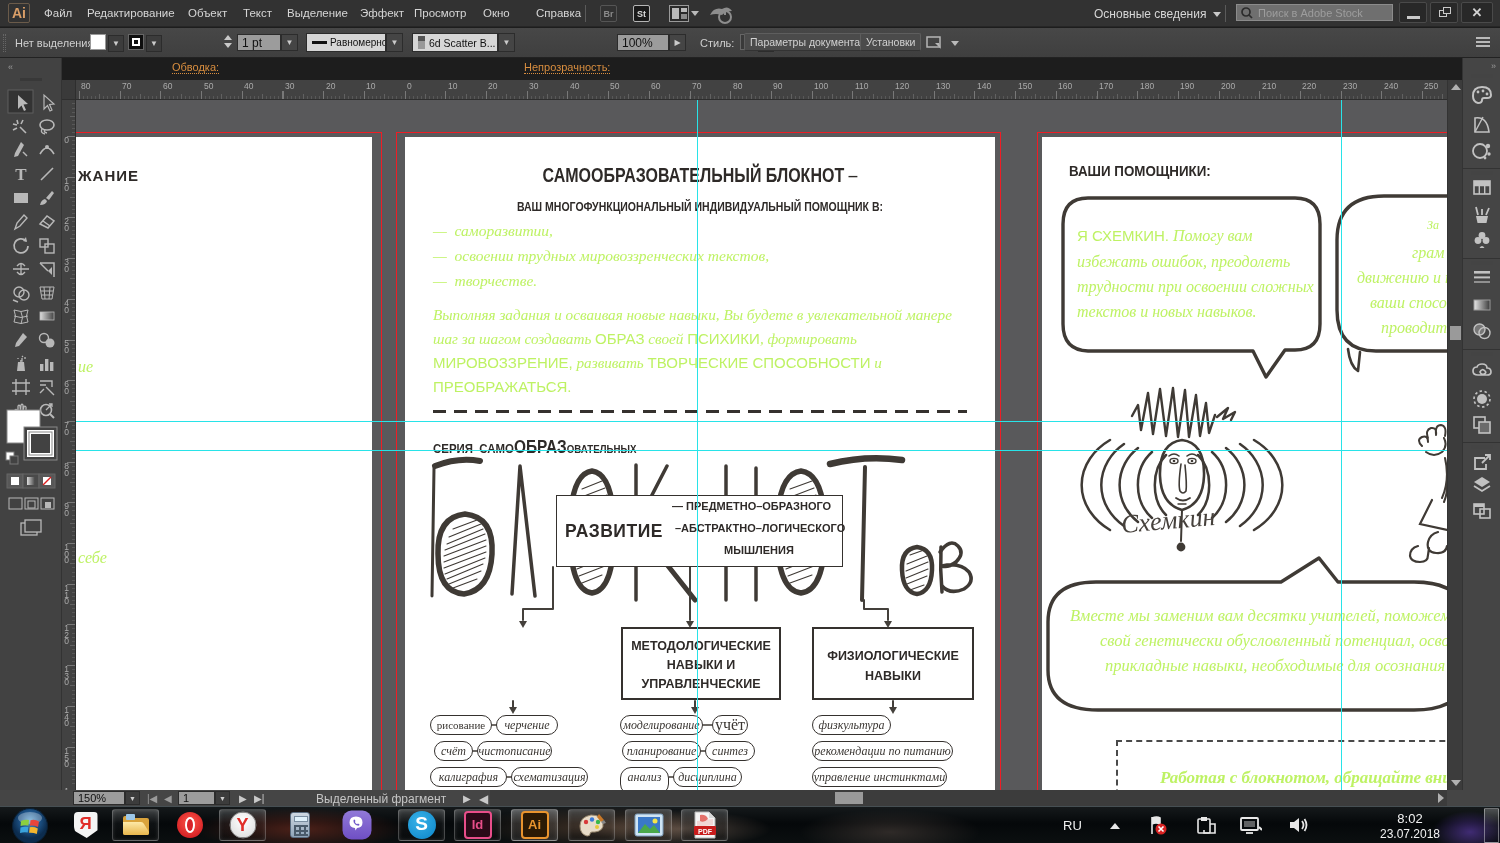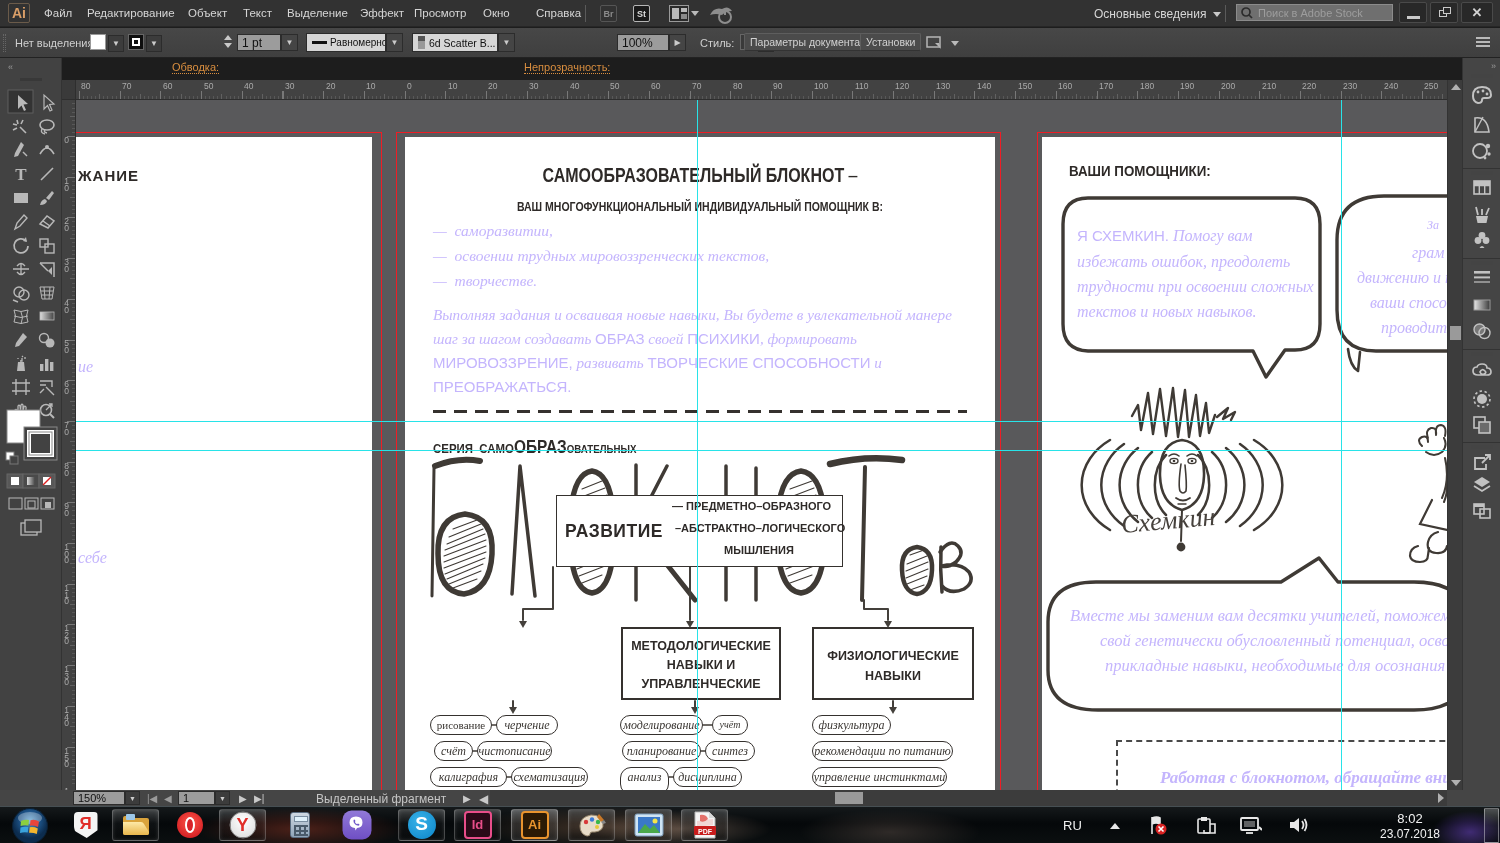--- a/index.html
+++ b/index.html
@@ -36,21 +36,21 @@
   background-size:9px 100%,6px 100%,4px 100%; background-position:5px -4.7px,8px -4.7px,10px -4.7px; background-repeat:no-repeat; background-color:#424242;}
 #vruler div { position:absolute; left:1px; color:#ababab; font-size:8.5px; line-height:6.5px; text-align:center; width:7px;}
 #rulercorner { position:absolute; left:62px; top:80px; width:14px; height:20px; background:#3a3a3a; border-right:1px solid #2e2e2e; border-bottom:1px solid #2e2e2e;}
 
 #canvas { position:absolute; left:76px; top:100px; width:1371px; height:690px; background:#59595b; overflow:hidden; }
 .page { position:absolute; top:37px; bottom:0; background:#fff; }
 .redline { position:absolute; background:#ef1d25; }
 .guide-h { position:absolute; left:0; width:1371px; height:1px; background:#28e3e8; z-index:50;}
 .guide-v { position:absolute; top:0; height:690px; width:1px; background:#28e3e8; z-index:50;}
 
-.hand { position:absolute; color:#c4b5fd; z-index:10; white-space:nowrap; }
+.hand { position:absolute; color:#bef264; z-index:10; white-space:nowrap; }
 .hcap { position:absolute; color:#2e2a28; font-weight:bold; z-index:10; white-space:nowrap; }
 .box3 { position:absolute; border:2px solid #35312e; background:#fff; }
 .pill { position:absolute; border:1.6px solid #35312e; border-radius:11px; background:#fff; color:#3a3632; text-align:center; z-index:10; white-space:nowrap; overflow:hidden; }
 
 #toolbar { position:absolute; left:0; top:58px; width:62px; height:732px; background:#424242; border-right:1px solid #333; }
 
 #vscroll { position:absolute; left:1447px; top:80px; width:15px; height:710px; background:#3c3c3c; border-left:1px solid #333;}
 #vthumb { position:absolute; left:2px; top:246px; width:11px; height:14px; background:#9a9a9a; }
 #rightstrip { position:absolute; left:1462px; top:58px; width:38px; height:748px; background:#454545; border-left:1px solid #333; }
 
@@ -377,21 +377,21 @@
       <div class="box3" style="left:736px;top:527px;width:162px;height:73px">
         <div class="hcap" style="left:0;top:17px;width:100%;text-align:center;font-size:12.5px;line-height:20px">ФИЗИОЛОГИЧЕСКИЕ<br>НАВЫКИ</div>
       </div>
       <div class="pill" style="left:354px;top:615px;width:62px;height:20px;font-size:11px;line-height:18px;font-family:'Liberation Serif';">рисование</div>
       <div class="pill" style="left:420px;top:615px;width:62px;height:20px;font-size:12px;line-height:18px;font-family:'Liberation Serif';font-style:italic">черчение</div>
       <div class="pill" style="left:358px;top:641px;width:39px;height:20px;font-size:12px;line-height:18px;font-family:'Liberation Serif';font-style:italic">счёт</div>
       <div class="pill" style="left:401px;top:641px;width:75px;height:20px;font-size:12px;line-height:18px;font-family:'Liberation Serif';font-style:italic">чистописание</div>
       <div class="pill" style="left:354px;top:667px;width:77px;height:20px;font-size:12px;line-height:18px;font-family:'Liberation Serif';font-style:italic">калиграфия</div>
       <div class="pill" style="left:435px;top:667px;width:77px;height:20px;font-size:12px;line-height:18px;font-family:'Liberation Serif';font-style:italic">схематизация</div>
       <div class="pill" style="left:544px;top:615px;width:83px;height:20px;font-size:12px;line-height:18px;font-family:'Liberation Serif';font-style:italic">моделирование</div>
-      <div class="pill" style="left:636px;top:615px;width:36px;height:20px;font-size:10px;line-height:18px;font-family:'Liberation Serif';font-style:italic">учёт</div>
+      <div class="pill" style="left:636px;top:615px;width:36px;height:20px;font-size:16px;line-height:18px;font-family:'Liberation Serif';">учёт</div>
       <div class="pill" style="left:546px;top:641px;width:79px;height:20px;font-size:12px;line-height:18px;font-family:'Liberation Serif';font-style:italic">планирование</div>
       <div class="pill" style="left:629px;top:641px;width:50px;height:20px;font-size:12px;line-height:18px;font-family:'Liberation Serif';font-style:italic">синтез</div>
       <div class="pill" style="left:544px;top:667px;width:49px;height:28px;font-size:12px;line-height:18px;font-family:'Liberation Serif';font-style:italic">анализ</div>
       <div class="pill" style="left:597px;top:667px;width:69px;height:20px;font-size:12px;line-height:18px;font-family:'Liberation Serif';font-style:italic">дисциплина</div>
       <div class="pill" style="left:736px;top:615px;width:79px;height:20px;font-size:12px;line-height:18px;font-family:'Liberation Serif';font-style:italic">физкультура</div>
       <div class="pill" style="left:736px;top:641px;width:141px;height:20px;font-size:12px;line-height:18px;font-family:'Liberation Serif';font-style:italic">рекомендации по питанию</div>
       <div class="pill" style="left:736px;top:667px;width:135px;height:20px;font-size:12px;line-height:18px;font-family:'Liberation Serif';font-style:italic">управление инстинктами</div>
       <div class="hcap" style="left:993px;top:63px;font-size:14.5px;letter-spacing:0;transform:scaleX(0.92);transform-origin:0 0">ВАШИ ПОМОЩНИКИ:</div>
       <div class="hand" style="left:1001px;top:127px;font-size:16px;font-family:'Liberation Serif';font-style:italic"><span style="font-family:'Liberation Sans';font-style:normal;font-size:15px">Я СХЕМКИН.</span> Помогу вам</div>
       <div class="hand" style="left:1001px;top:153px;font-size:16px;font-family:'Liberation Serif';font-style:italic">избежать ошибок, преодолеть</div>

